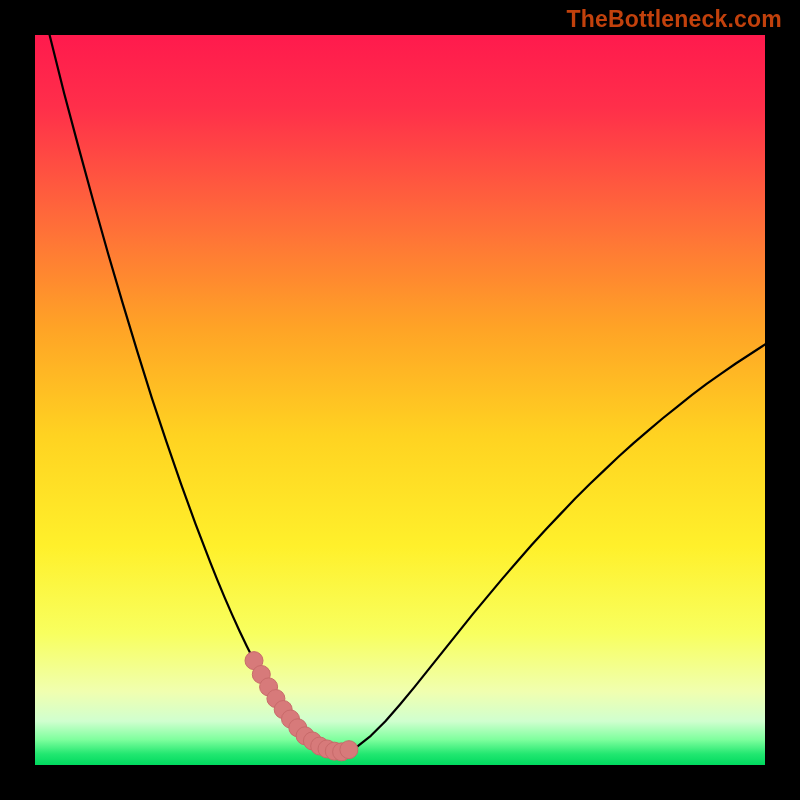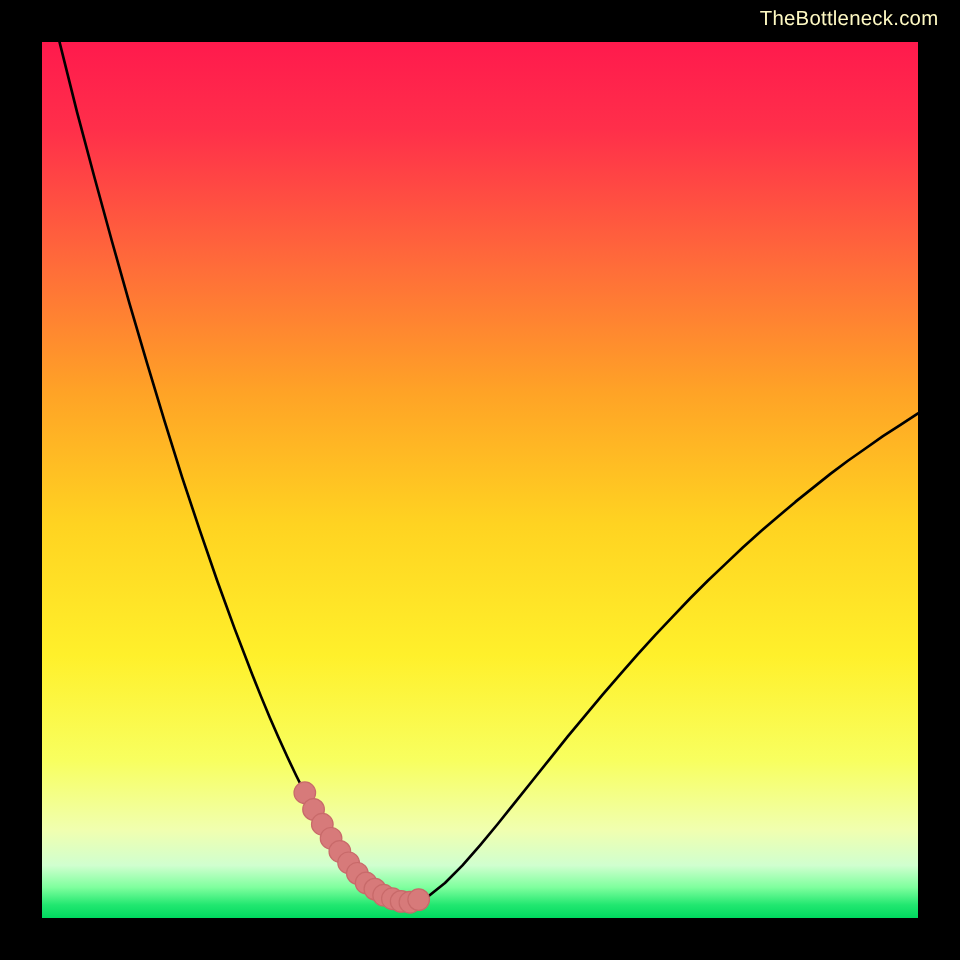--- a/index.html
+++ b/index.html
@@ -23,23 +23,23 @@
     position: absolute;
     top: 35px;
     left: 35px;
     width: 730px;
     height: 730px;
   }
   .watermark {
     position: absolute;
     top: 6px;
     right: 18px;
-    color: #fef9c3;
-    font-size: 17px;
-    font-weight: 400;
+    color: #c2410c;
+    font-size: 23px;
+    font-weight: 700;
     letter-spacing: 0.2px;
   }
 </style>
 </head>
 <body>
 
 <div class="frame">
   <div class="watermark">TheBottleneck.com</div>
   <svg class="plot" viewBox="0 0 730 730" preserveAspectRatio="none">
     <defs>

